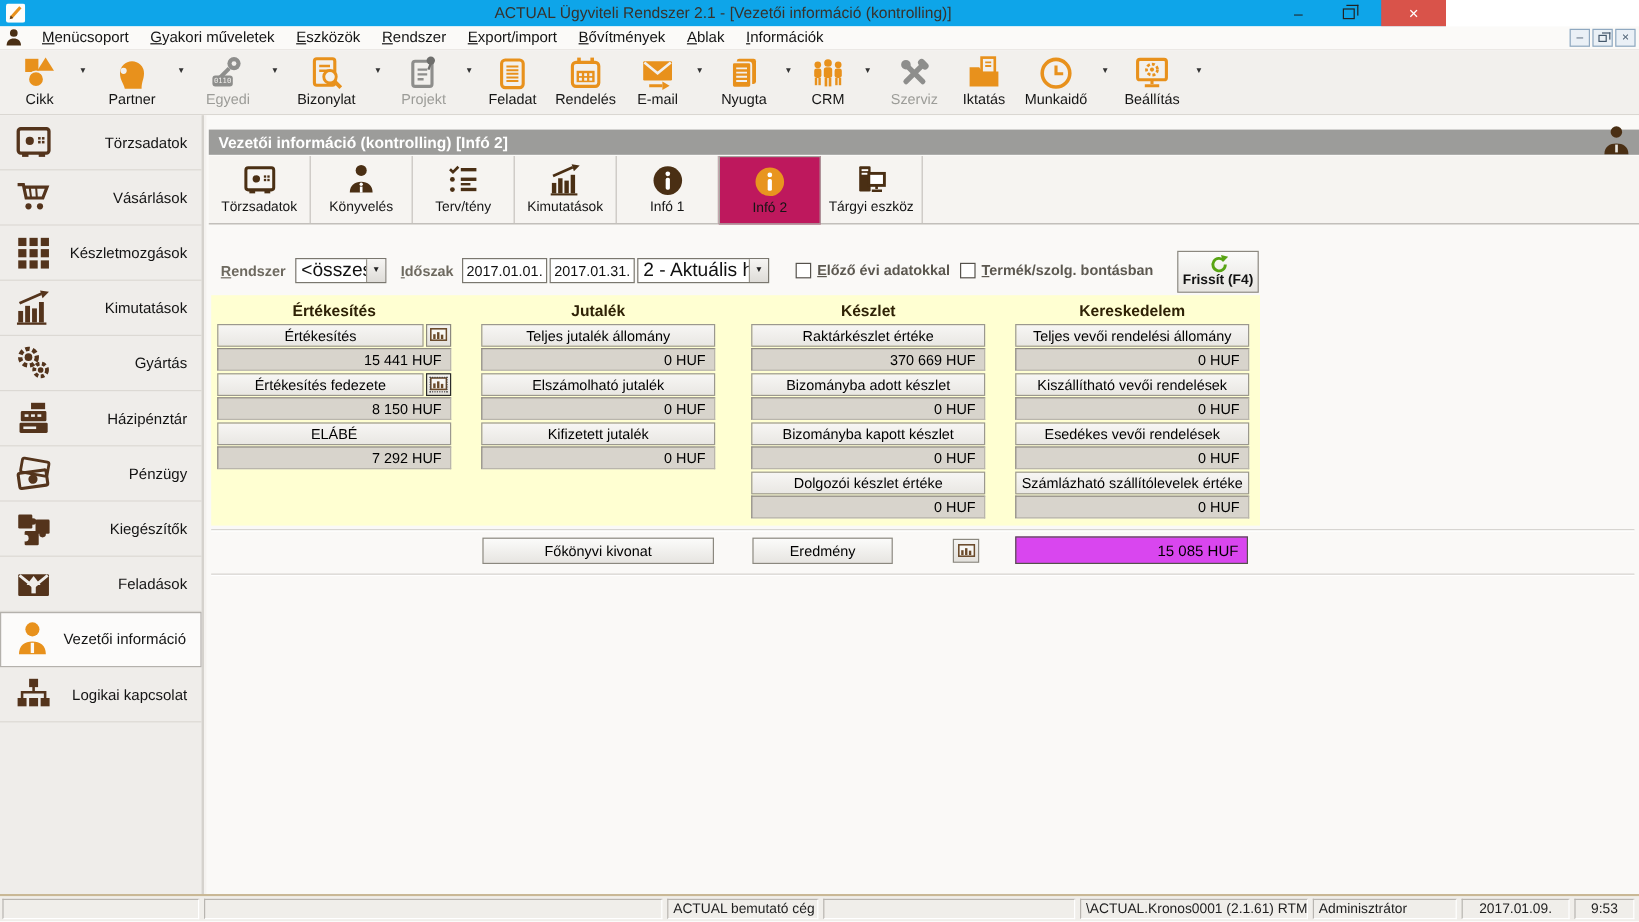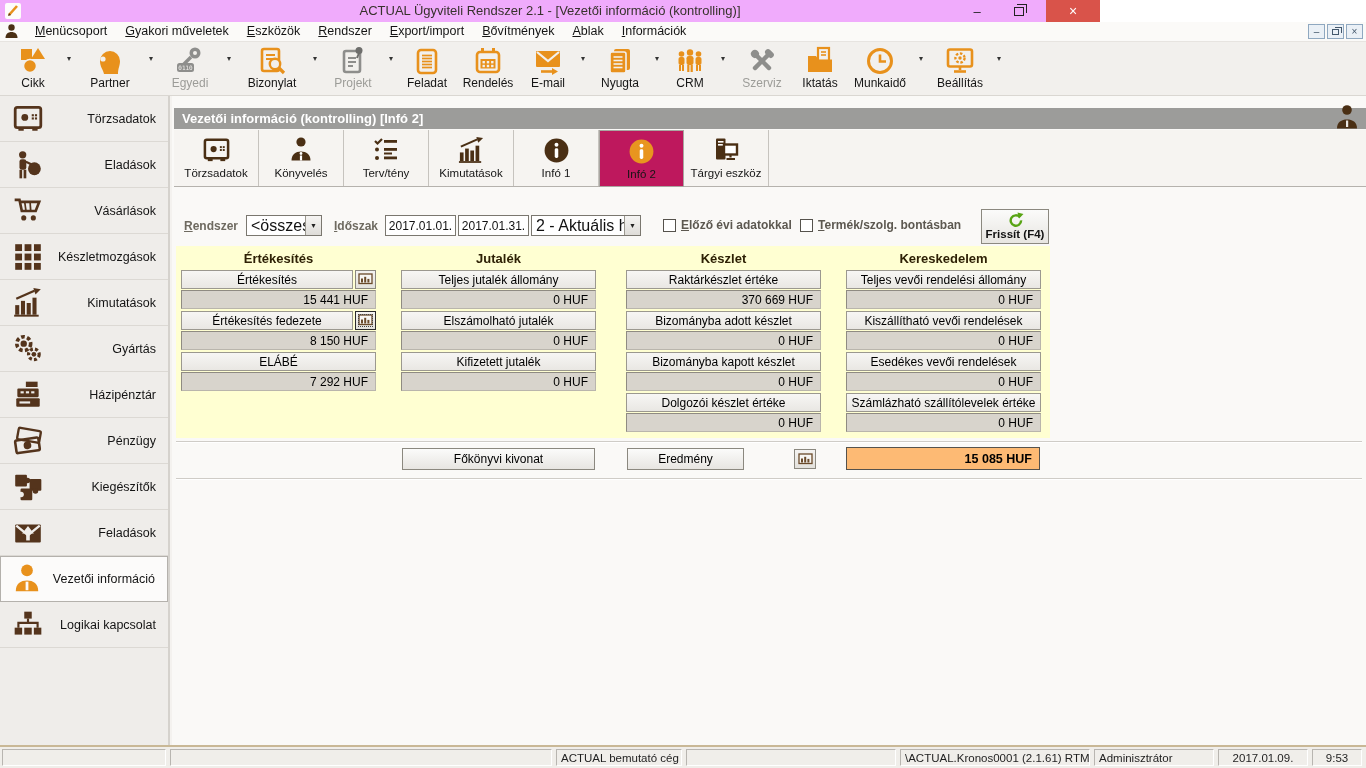--- a/index.html
+++ b/index.html
@@ -1,21 +1,21 @@
 <!DOCTYPE html>
 <html><head>
 <meta charset="utf-8">
 <style>
   *{margin:0;padding:0;box-sizing:border-box;}
   html,body{width:1366px;height:768px;}
   body{font-family:"Liberation Sans",sans-serif;background:#fff;overflow:hidden;}
   .screen{position:relative;width:1366px;height:768px;background:#fff;overflow:hidden;}
 
   
-  .titlebar{position:absolute;left:0;top:0;width:1100px;height:22px;background:#f0abfc;}
+  .titlebar{position:absolute;left:0;top:0;width:1205px;height:22px;background:#0ea5e9;}
   .appicon{position:absolute;left:5px;top:3px;width:16px;height:16px;}
   .wintitle{position:absolute;left:0;right:0;top:0;height:22px;line-height:22px;text-align:center;font-size:13px;color:#37322C;}
   .winbtn{position:absolute;top:0;height:22px;display:flex;align-items:center;justify-content:center;font-size:13px;color:#222;cursor:default;}
   .winbtn.min{right:106px;width:34px;}
   .winbtn.res{right:64px;width:34px;}
   .winbtn.cls{right:0;width:54px;background:#D9534A;color:#fff;font-size:14px;}
   .resglyph{width:10px;height:9px;border:1.5px solid #222;position:relative;background:transparent;}
   .resglyph:before{content:"";position:absolute;left:2px;top:-4px;width:9px;height:8px;border:1.5px solid #222;border-bottom:none;border-left:none;}
 
   
@@ -76,21 +76,21 @@
   .colhdr{font-size:13px;font-weight:bold;color:#2E2105;text-align:center;margin-top:5px;height:17px;}
   .row{display:flex;margin-top:2px;}
   .lbtn{flex:1;height:19px;background:linear-gradient(#F7F6F4,#E9E7E3);border:1px solid #9B988F;font-size:12px;color:#000;display:flex;align-items:center;justify-content:center;white-space:nowrap;}
   .chartbtn{width:21px;height:19px;margin-left:2px;background:linear-gradient(#F4F3F1,#E3E1DC);border:1px solid #8B887F;display:flex;align-items:center;justify-content:center;}
   .chartbtn.focused{border:1px solid #2B2B2B;outline:1.5px dotted #444;outline-offset:-4px;}
   .val{height:19px;margin-top:1px;background:#D8D4CC;border:1px solid #8F8B82;border-bottom-color:#B9B5AC;border-right-color:#B9B5AC;font-size:12px;color:#000;display:flex;align-items:center;justify-content:flex-end;padding-right:7px;}
 
   
   .hline{position:absolute;left:4px;width:1186px;height:0;border-top:1px solid #CFCCC7;border-bottom:1px solid #FFF;}
   .fbtn{position:absolute;height:22px;background:linear-gradient(#FBFBFA,#E7E5E1);border:1px solid #8B887F;font-size:12px;color:#000;display:flex;align-items:center;justify-content:center;}
-  .total{position:absolute;left:674px;top:351px;width:194px;height:23px;background:#fdba74;border:1px solid #55524C;font-size:12.5px;font-weight:bold;color:#000;display:flex;align-items:center;justify-content:flex-end;padding-right:7px;}
+  .total{position:absolute;left:674px;top:351px;width:194px;height:23px;background:#d946ef;border:1px solid #55524C;font-size:12.5px;font-weight:normal;color:#000;display:flex;align-items:center;justify-content:flex-end;padding-right:7px;}
 
   
   .statusline{position:absolute;left:0;top:745px;width:1366px;height:2px;background:#C9B896;}
   .statusbar{position:absolute;left:0;top:747px;width:1366px;height:21px;background:#F0EEEA;display:flex;align-items:center;gap:4px;padding:0 2px;}
   .scell{height:17px;border:1px solid;border-color:#B8B5B0 #FFFFFF #FFFFFF #B8B5B0;font-size:11.5px;color:#1E1E1E;display:flex;align-items:center;padding:0 4px;white-space:nowrap;overflow:hidden;}
   .scell.center{justify-content:center;}
 </style>
 </head>
 <body>
 
@@ -343,35 +343,20 @@
             <rect x="21.5" y="13.5" width="2" height="2" fill="#54341C"></rect>
             <rect x="6" y="23" width="5" height="3" fill="#54341C"></rect>
             <rect x="19" y="23" width="5" height="3" fill="#54341C"></rect>
           </svg>
         </span>
       <span class="slabel">Törzsadatok</span>
     </div>
     <div class="snav">
       <span class="sicon">
           <svg width="32" height="32" viewBox="0 0 30 30">
-            <g fill="#54341C">
-              <circle cx="10" cy="5.5" r="3.4"></circle>
-              <rect x="7" y="9.5" width="6.4" height="10" rx="2.2"></rect>
-              <rect x="7" y="19.5" width="2.5" height="8"></rect>
-              <rect x="10.9" y="19.5" width="2.5" height="8"></rect>
-              <circle cx="21" cy="18.5" r="6"></circle>
-              <path d="M13 12 L18.5 14.5" stroke="#54341C" stroke-width="2.2"></path>
-            </g>
-          </svg>
-        </span>
-      <span class="slabel">Eladások</span>
-    </div>
-    <div class="snav">
-      <span class="sicon">
-          <svg width="32" height="32" viewBox="0 0 30 30">
             <path d="M2.5 4.5 h4.5 l2.2 10.5 h13 l3.3-8.5 H8" fill="none" stroke="#54341C" stroke-width="2.5"></path>
             <line x1="12" y1="7" x2="13" y2="14.5" stroke="#54341C" stroke-width="1.6"></line>
             <line x1="17" y1="7" x2="17.5" y2="14.5" stroke="#54341C" stroke-width="1.6"></line>
             <circle cx="11" cy="21.5" r="2.4" fill="#54341C"></circle>
             <circle cx="20" cy="21.5" r="2.4" fill="#54341C"></circle>
           </svg>
         </span>
       <span class="slabel">Vásárlások</span>
     </div>
     <div class="snav">

